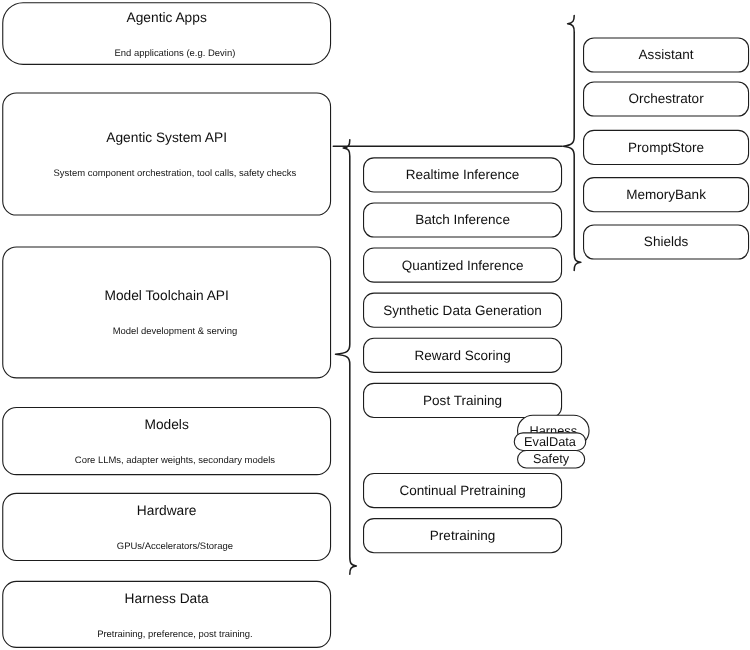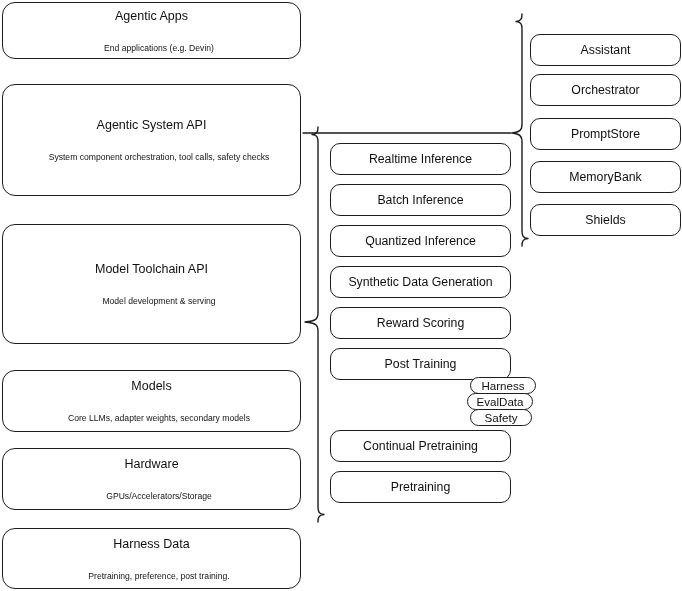--- a/index.html
+++ b/index.html
@@ -127,21 +127,21 @@
              C318 137 317 135 312 134.5
              C317 134 318 132 318 127
              M318 142 V313
              C318 319 316 321 305 322
              C316 323 318 325 318 331
              V506
              C318 512 319 514 324 514.5
              C319 515 318 517 318 522"></path>
   </svg>
 
-  <div class="node layer" style="top:2px; height:57px;">
+  <div class="node layer" style="top:2px; height:57px;border-radius:19px;">
     <div class="title">Agentic Apps</div>
     <div class="subtitle">End applications (e.g. Devin)</div>
   </div>
 
   <div class="node layer" style="top:84px; height:112px;">
     <div class="title">Agentic System API</div>
     <div class="subtitle">System component orchestration, tool calls, safety checks</div>
   </div>
 
   <div class="node layer" style="top:224px; height:120px;">
@@ -182,21 +182,21 @@
   <div class="node chip mid-chip" style="top:348px;">
     <div class="title">Post Training</div>
   </div>
   <div class="node chip mid-chip" style="top:471px;">
     <div class="title">Pretraining</div>
   </div>
   <div class="node chip mid-chip" style="top:430px;">
     <div class="title">Continual Pretraining</div>
   </div>
 
-  <div class="pill" style="left:470px; top:377px; width:66px; height:17px;">
+  <div class="pill" style="left:470px; top:377px; width:66px; height:29px;">
     <span>Harness</span>
   </div>
   <div class="pill" style="left:467px; top:393px; width:66px; height:17px;">
     <span>EvalData</span>
   </div>
   <div class="pill" style="left:470px; top:409px; width:62px; height:17px;">
     <span>Safety</span>
   </div>
 
   <div class="node chip right-chip" style="top:34px;text-align:right;">

